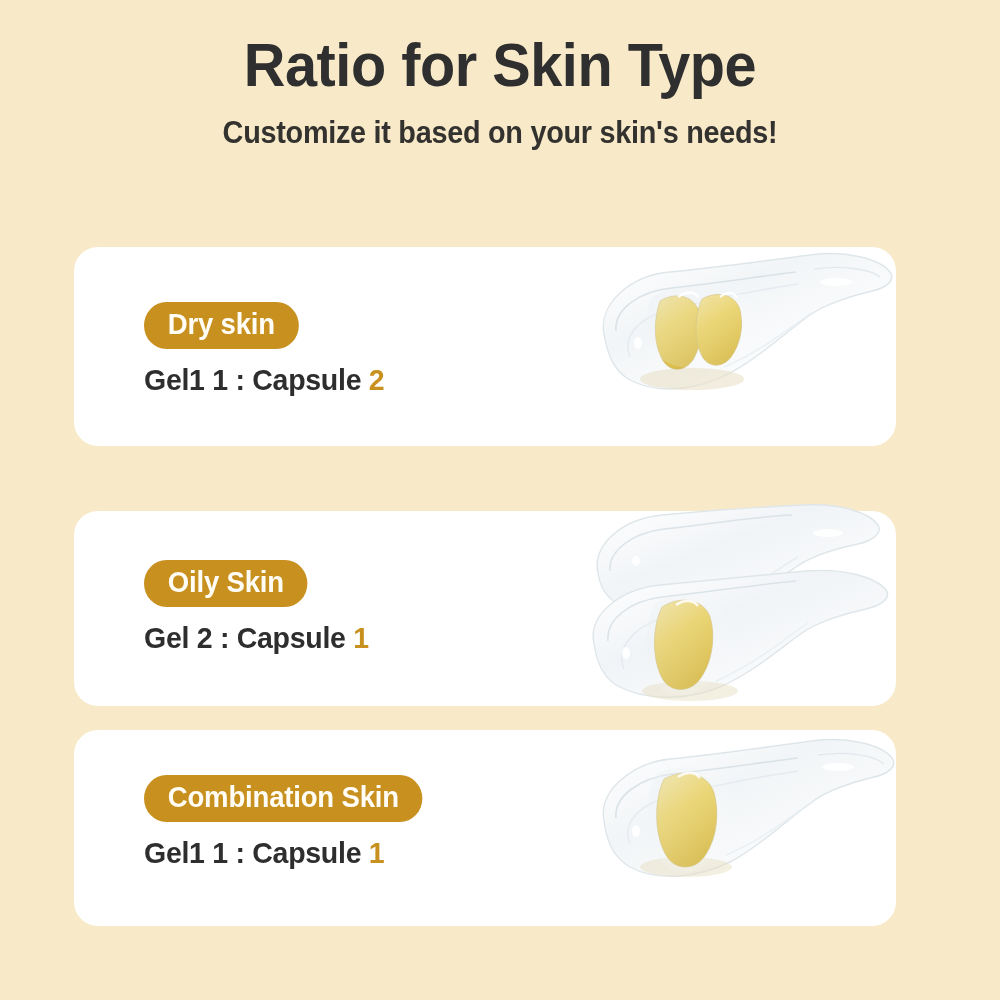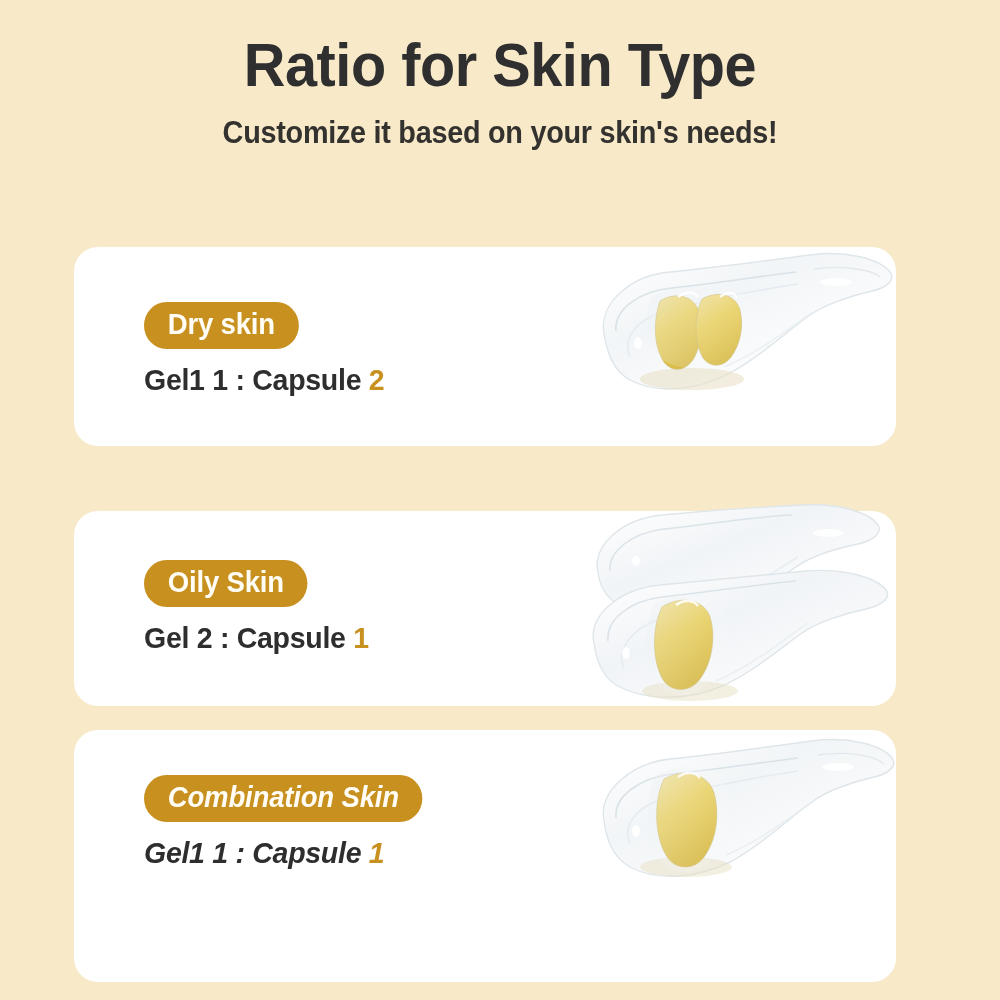--- a/index.html
+++ b/index.html
@@ -54,21 +54,21 @@
   .card {
     position: absolute;
     left: 74px;
     width: 822px;
     background: #ffffff;
     border-radius: 24px;
     box-sizing: border-box;
   }
   .card-1 { top: 247px; height: 199px; }
   .card-2 { top: 487px; height: 195px; margin-top: 24px; }
-  .card-3 { top: 730px; height: 252px; font-style: italic; }
+  .card-3 { top: 730px; height: 196px; }
 
   .card-text {
     position: absolute;
     left: 70px;
   }
   .card-1 .card-text { top: 55px; }
   .card-2 .card-text { top: 49px; }
   .card-3 .card-text { top: 45px; }
 
   .badge {

